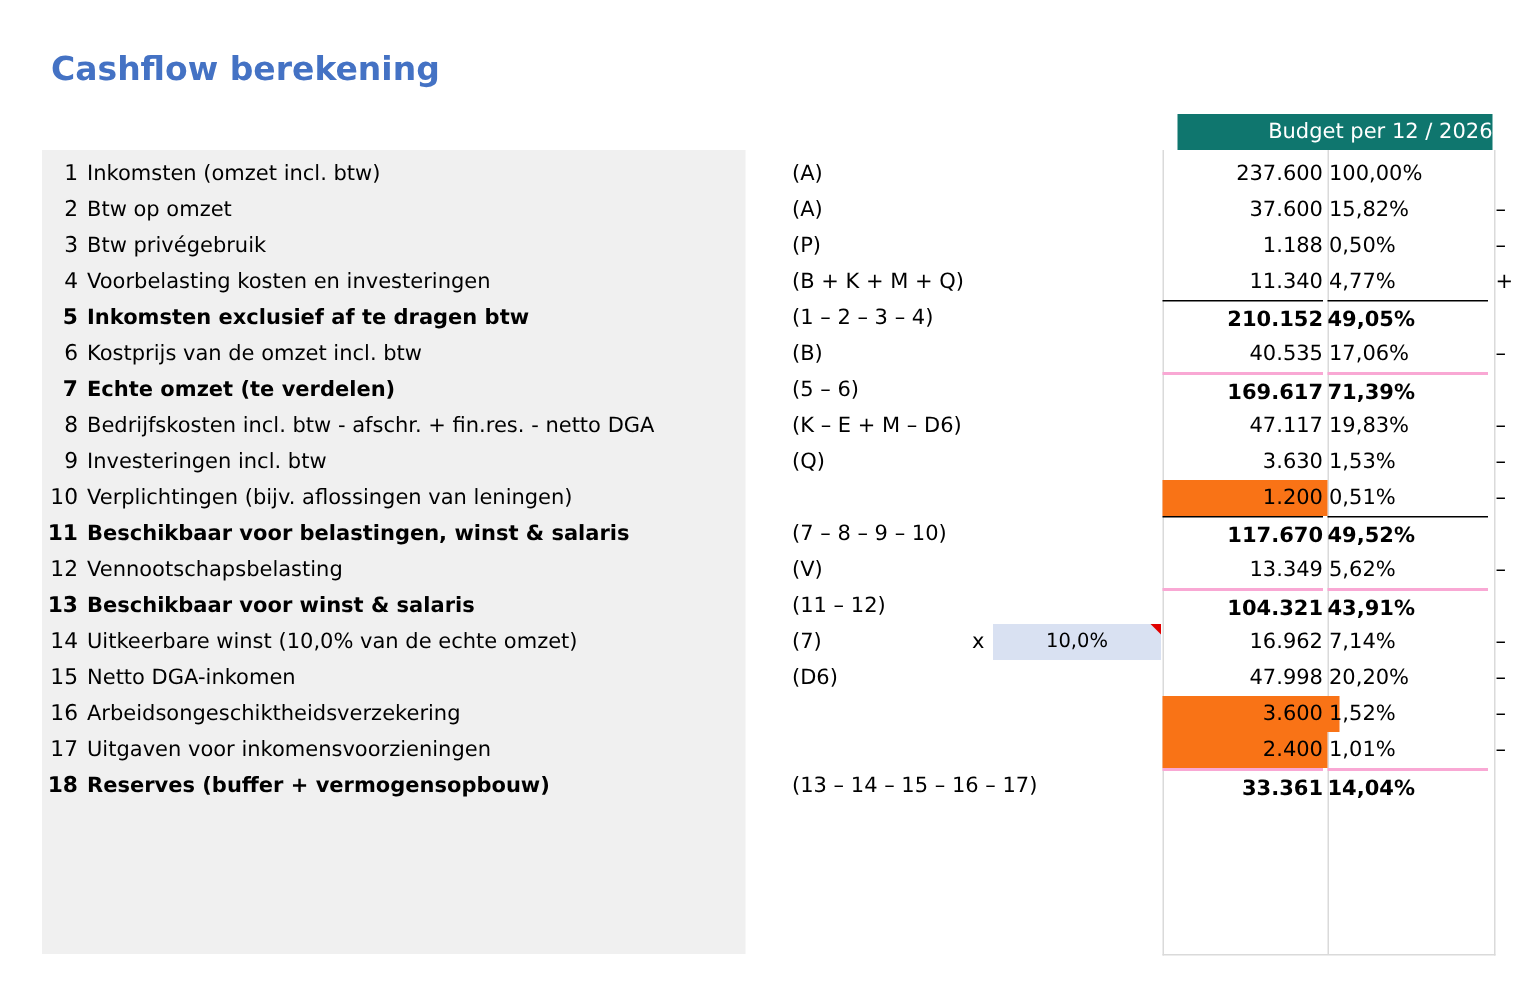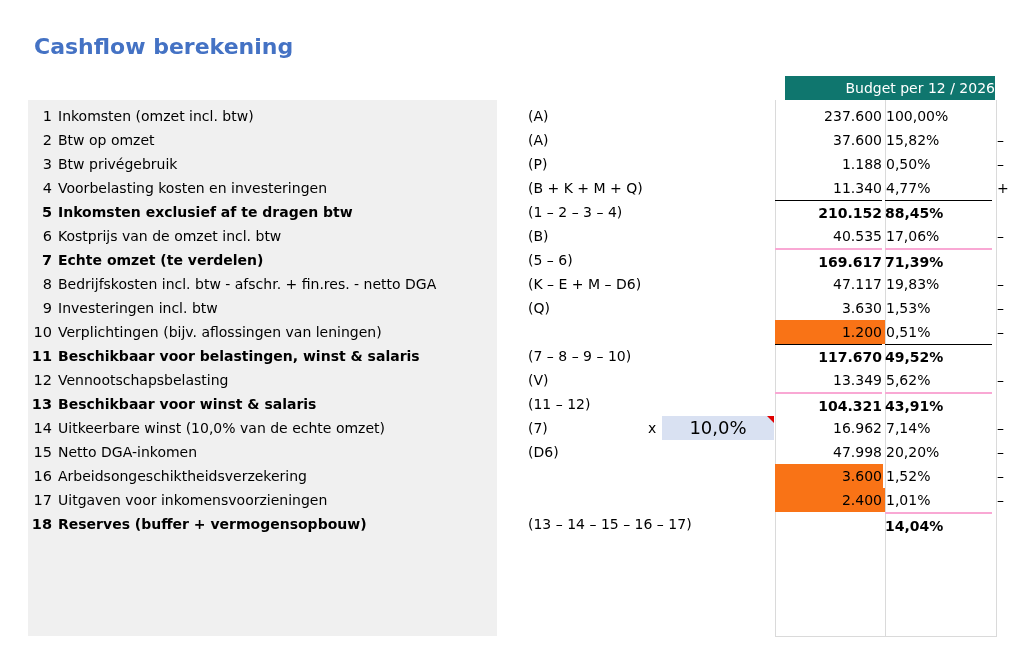--- a/index.html
+++ b/index.html
@@ -17,21 +17,21 @@
   .lbl { position:absolute; left:58px; white-space:nowrap; font-size:14px; }
   .row.bold .lbl { font-size:14px; }
   .formula { position:absolute; left:528px; white-space:nowrap; font-size:14px; font-weight:normal; }
   .vcell { position:absolute; left:776px; width:106px; height:24px; text-align:right; font-size:14px; }
   .pcell { position:absolute; left:886px; width:106px; height:24px; text-align:left; font-size:14px; }
   .sign { position:absolute; left:997px; font-size:14px; font-weight:normal; }
   .input-bg { background:#f97316; }
   .topline { border-top:1px solid #000; }
   .topline2 { border-top:2px solid #f9a8d4; }
   .mult { position:absolute; left:648px; font-size:14px; }
-  .pctinput { position:absolute; left:662px; top:0; width:112px; height:24px; background:#d9e1f2; text-align:center; font-size:18px; }
+  .pctinput { position:absolute; left:662px; top:0; width:112px; height:24px; background:#d9e1f2; text-align:center; font-size:13px; }
   .redtri { position:absolute; right:0; top:0; width:0; height:0; border-top:7px solid #e00000; border-left:7px solid transparent; }
 </style>
 </head>
 <body>
 
 <div class="title">Cashflow berekening</div>
 <div class="header">Budget per 12 / 2026</div>
 <div class="labelbg"></div>
 <div class="valframe"></div>
 <div class="valdivider"></div>
@@ -66,21 +66,21 @@
   <span class="formula">(B + K + M + Q)</span>
   <span class="vcell">11.340</span>
   <span class="pcell">4,77%</span>
   <span class="sign">+</span>
 </div>
 <div class="row bold" style="top:200px">
   <span class="num">5</span>
   <span class="lbl">Inkomsten exclusief af te dragen btw</span>
   <span class="formula">(1 – 2 – 3 – 4)</span>
   <span class="vcell topline" style="left:775px;width:107px">210.152</span>
-  <span class="pcell topline" style="left:885px;width:107px">88,45%</span>
+  <span class="pcell topline" style="left:885px;width:107px">49,05%</span>
   <span class="sign"></span>
 </div>
 <div class="row" style="top:224px">
   <span class="num">6</span>
   <span class="lbl">Kostprijs van de omzet incl. btw</span>
   <span class="formula">(B)</span>
   <span class="vcell">40.535</span>
   <span class="pcell">17,06%</span>
   <span class="sign">–</span>
 </div>
@@ -158,31 +158,32 @@
   <span class="lbl">Netto DGA-inkomen</span>
   <span class="formula">(D6)</span>
   <span class="vcell">47.998</span>
   <span class="pcell">20,20%</span>
   <span class="sign">–</span>
 </div>
 <div class="row" style="top:464px">
   <span class="num">16</span>
   <span class="lbl">Arbeidsongeschiktheidsverzekering</span>
   <span class="formula"></span>
-  <span class="vcell input-bg" style="left:775px;width:107px;padding-right:1px">3.600</span>
+  <span class="vcell input-bg" style="left:775px;width:107px;padding-right:11px">3.600</span>
   <span class="pcell">1,52%</span>
   <span class="sign">–</span>
 </div>
 <div class="row" style="top:488px">
   <span class="num">17</span>
   <span class="lbl">Uitgaven voor inkomensvoorzieningen</span>
   <span class="formula"></span>
   <span class="vcell input-bg" style="left:775px;width:107px;padding-right:3px">2.400</span>
   <span class="pcell">1,01%</span>
   <span class="sign">–</span>
 </div>
 <div class="row bold" style="top:512px">
   <span class="num">18</span>
   <span class="lbl">Reserves (buffer + vermogensopbouw)</span>
   <span class="formula">(13 – 14 – 15 – 16 – 17)</span>
+  <span class="vcell topline2" style="left:775px;width:107px">33.361</span>
   <span class="pcell topline2" style="left:885px;width:107px">14,04%</span>
   <span class="sign"></span>
 </div>
 
 </body></html>

